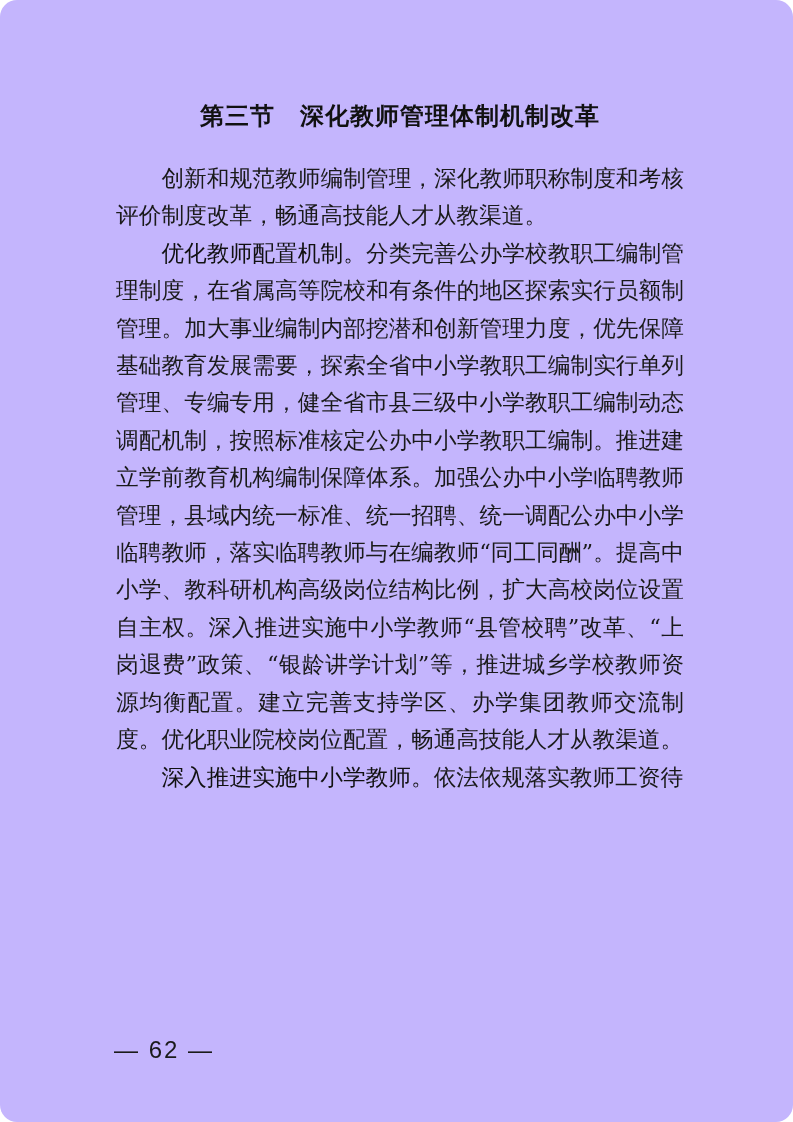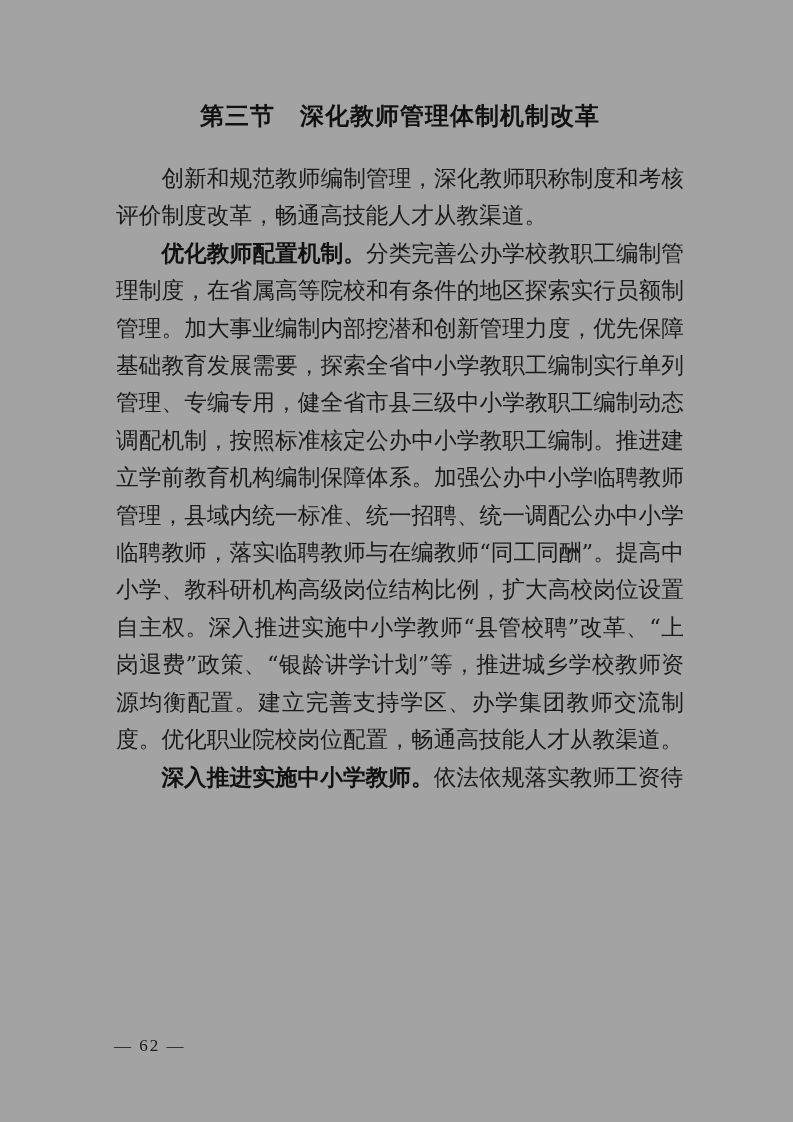--- a/index.html
+++ b/index.html
@@ -4,24 +4,25 @@
 <style>
   html, body {
     margin: 0;
     padding: 0;
     background: #ffffff;
   }
   .page {
     position: relative;
     width: 793px;
     height: 1122px;
-    background: #a3a3a3;
+    background: #c4b5fd;
     color: #1a1a1a;
     font-family: "DejaVu Serif", "Liberation Serif", serif;
     overflow: hidden;
+    border-radius: 17px;
   }
   .content {
     position: absolute;
     left: 116px;
     top: 98px;
     width: 568px;
   }
   .heading {
     font-size: 24px;
     font-weight: 700;
@@ -33,31 +34,31 @@
   }
   .para {
     margin: 0;
     font-size: 22.7px;
     line-height: 37.4px;
     text-align: justify;
     text-justify: inter-ideograph;
     text-indent: 2em;
   }
   .lead {
-    font-weight: 700;
+    font-weight: 400;
     color: #111111;
   }
   .pagenum {
     position: absolute;
     left: 114px;
     top: 1036px;
-    font-size: 17px;
+    font-size: 24px;
     letter-spacing: 2px;
     color: #1a1a1a;
-    font-family: Liberation Serif, serif;
+    font-family: Liberation Sans, sans-serif;
   }
 </style>
 </head>
 <body>
 
 <div class="page">
 
   <div class="content">
 
     <h1 class="heading">第三节　深化教师管理体制机制改革</h1>

